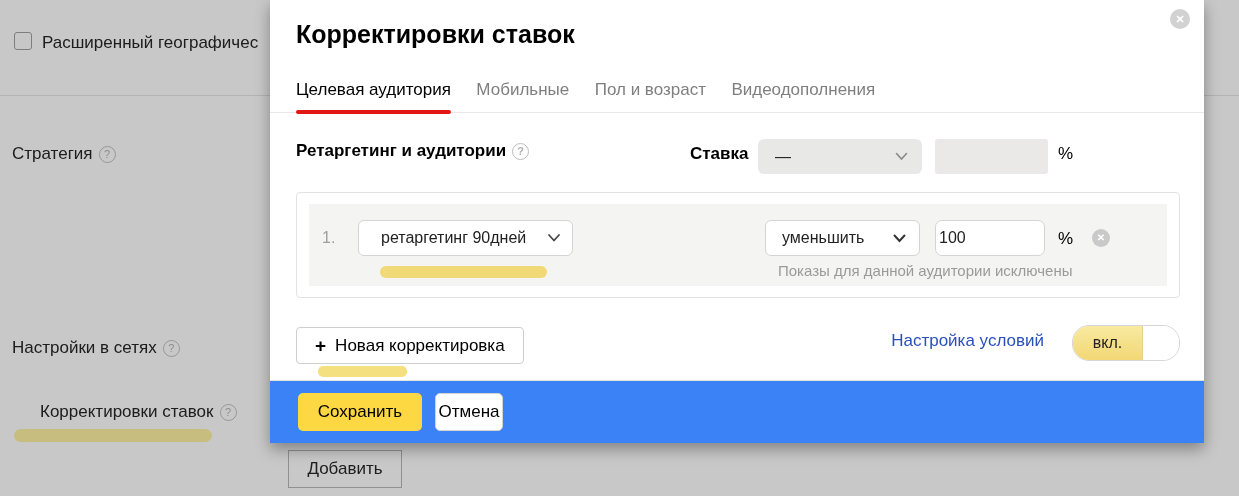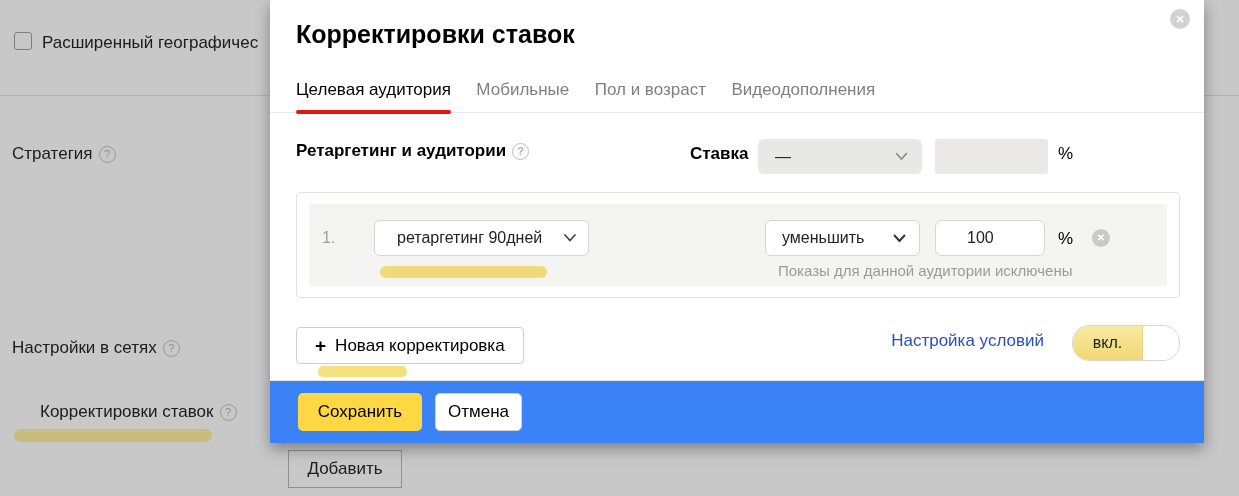--- a/index.html
+++ b/index.html
@@ -55,29 +55,29 @@
   .select-disabled { position:absolute; left:488px; top:139px; width:164px; height:35px;
     background:#e8e8e6; padding:0 14px 0 17px; }
   .input-disabled { position:absolute; left:665px; top:139px; width:113px; height:35px;
     background:#eae9e7; border-radius:3px; }
   .pct-top { position:absolute; left:788px; top:144px; font-size:17px; color:#000; }
 
   .cond-box { position:absolute; left:26px; top:192px; width:884px; height:106px;
     background:#fff; border:1px solid #e2e2e0; border-radius:4px; }
   .cond-row { position:absolute; left:12px; top:11px; right:12px; bottom:11px; background:#f4f4f2; }
   .row-num { position:absolute; left:52px; top:229px; font-size:16px; color:#a0a0a0; }
-  .select-audience { position:absolute; left:104px; top:220px; width:215px; height:36px;
+  .select-audience { position:absolute; left:88px; top:220px; width:215px; height:36px;
     background:#fff; border:1px solid #d4d4d2; padding:0 12px 0 22px; }
   .hl-audience { position:absolute; left:110px; top:266px; width:167px; height:12px;
     border-radius:6px; background:#f2d978; }
   .select-action { position:absolute; left:495px; top:220px; width:155px; height:36px;
     background:#fff; border:1px solid #d4d4d2; padding:0 13px 0 16px;gap:8px; }
   .input-value { position:absolute; left:665px; top:220px; width:110px; height:36px;
     background:#fff; border:1px solid #d4d4d2; border-radius:7px; font-size:16px; color:#222;
-    padding-left:31px; font-family:"Liberation Sans", sans-serif; }
+    padding-left:3px; font-family:"Liberation Sans", sans-serif; }
   .pct-row { position:absolute; left:788px; top:229px; font-size:17px; color:#000; }
   .row-remove { position:absolute; left:822px; top:229px; width:18px; height:18px;
     border-radius:50%; background:#c9c9c9; color:#fff; font-size:10px; font-weight:bold;
     text-align:center; line-height:18px; cursor:pointer; }
   .row-hint { position:absolute; left:508px; top:262px; font-size:15px; color:#9a9a9a; white-space:nowrap; }
 
   .btn-new { position:absolute; left:26px; top:327px; height:37px; padding:0 18px;
     background:#fff; border:1px solid #cfcfcf; border-radius:4px; font-size:17px; color:#000;
     display:flex; align-items:center; cursor:pointer; }
   .btn-new .plus { font-weight:bold; font-size:19px; margin-right:9px; }
@@ -92,21 +92,21 @@
   .toggle-on { width:66%; background:linear-gradient(180deg,#f8eaa0,#f2d775);
     border-right:1px solid #e6d387; font-size:16px; color:#222;
     display:flex; align-items:center; justify-content:center; }
   .toggle-off { flex:1; background:#fff; }
 
   .modal-footer { position:absolute; left:0; bottom:0; width:100%; height:63px;
     background:#3b82f6; border-top:1px solid #e4e4e2; }
   .btn-save { position:absolute; left:28px; top:12px; width:124px; height:38px;
     background:#fdd843; border:none; border-radius:5px; font-size:17px; color:#000;
     font-family:"Liberation Sans", sans-serif; cursor:pointer; }
-  .btn-cancel { position:absolute; left:165px; top:12px; width:87px; height:38px;
+  .btn-cancel { position:absolute; left:165px; top:12px; width:68px; height:38px;
     background:#fff; border:1px solid #d4d4d4; border-radius:5px; font-size:17px; color:#000;
     font-family:"Liberation Sans", sans-serif; cursor:pointer; }
 
   .chev svg { display:block; }
 </style>
 </head>
 <body>
 
 <div class="stage">
 

